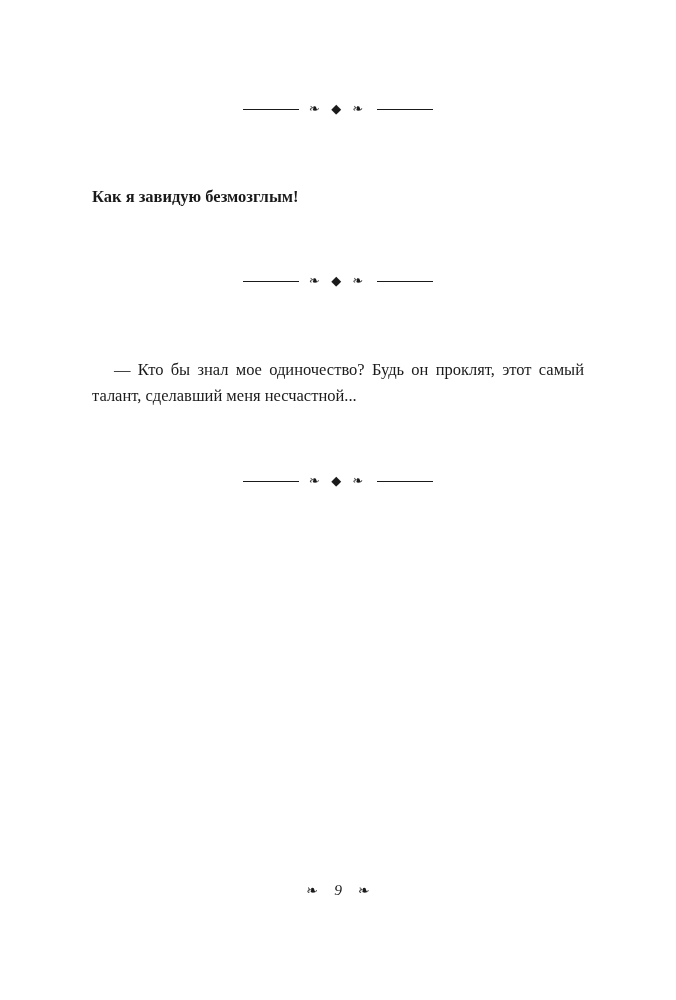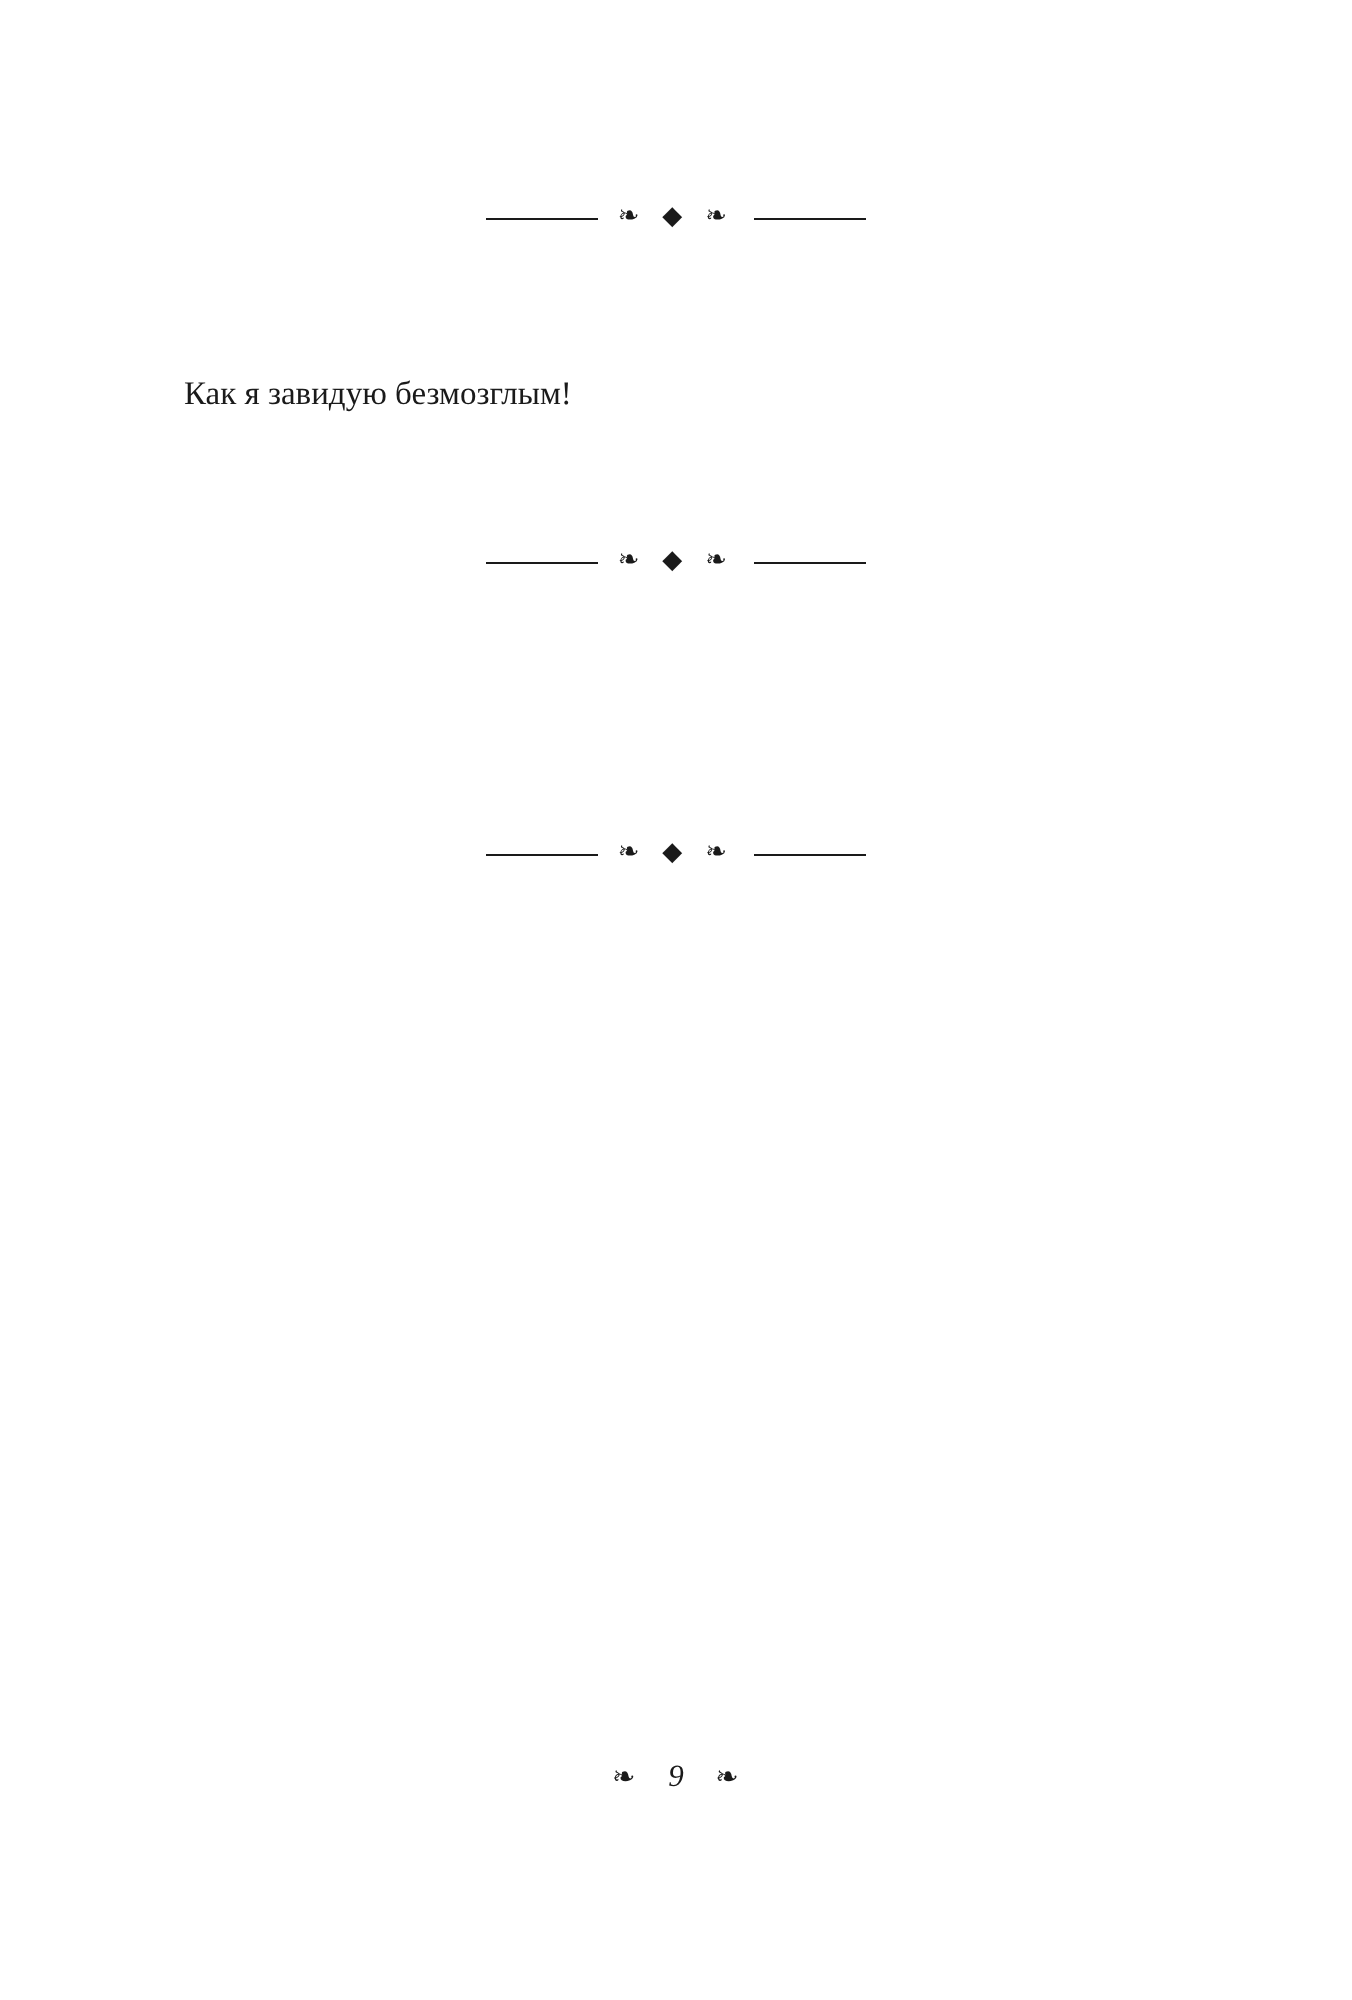--- a/index.html
+++ b/index.html
@@ -65,20 +65,21 @@
     text-justify: inter-word;
     color: #1a1a1a;
     margin: 0;
     hyphens: none;
   }
   .para.indent {
     text-indent: 22px;
   }
   .para.noindent {
     text-indent: 0;
+    font-weight: bold;
   }
 
   .block-1 { margin-top: 0; }
   .gap-a { height: 62px; }
   .gap-b { height: 58px; }
   .gap-c { height: 62px; }
   .gap-d { height: 58px; }
   .gap-e { height: 62px; }
 
   
@@ -126,20 +127,21 @@
     <div class="gap-b"></div>
 
     <div class="divider">
       <span class="rule"></span>
       <span class="orn">❧ ◆ ❧</span>
       <span class="rule"></span>
     </div>
 
     <div class="gap-c"></div>
 
+    <p class="para indent">— Кто бы знал мое одиночество? Будь он проклят, этот самый талант, сделавший меня несчастной...</p>
 
     <div class="gap-d"></div>
 
     <div class="divider">
       <span class="rule"></span>
       <span class="orn">❧ ◆ ❧</span>
       <span class="rule"></span>
     </div>
 
     <div class="gap-e"></div>

